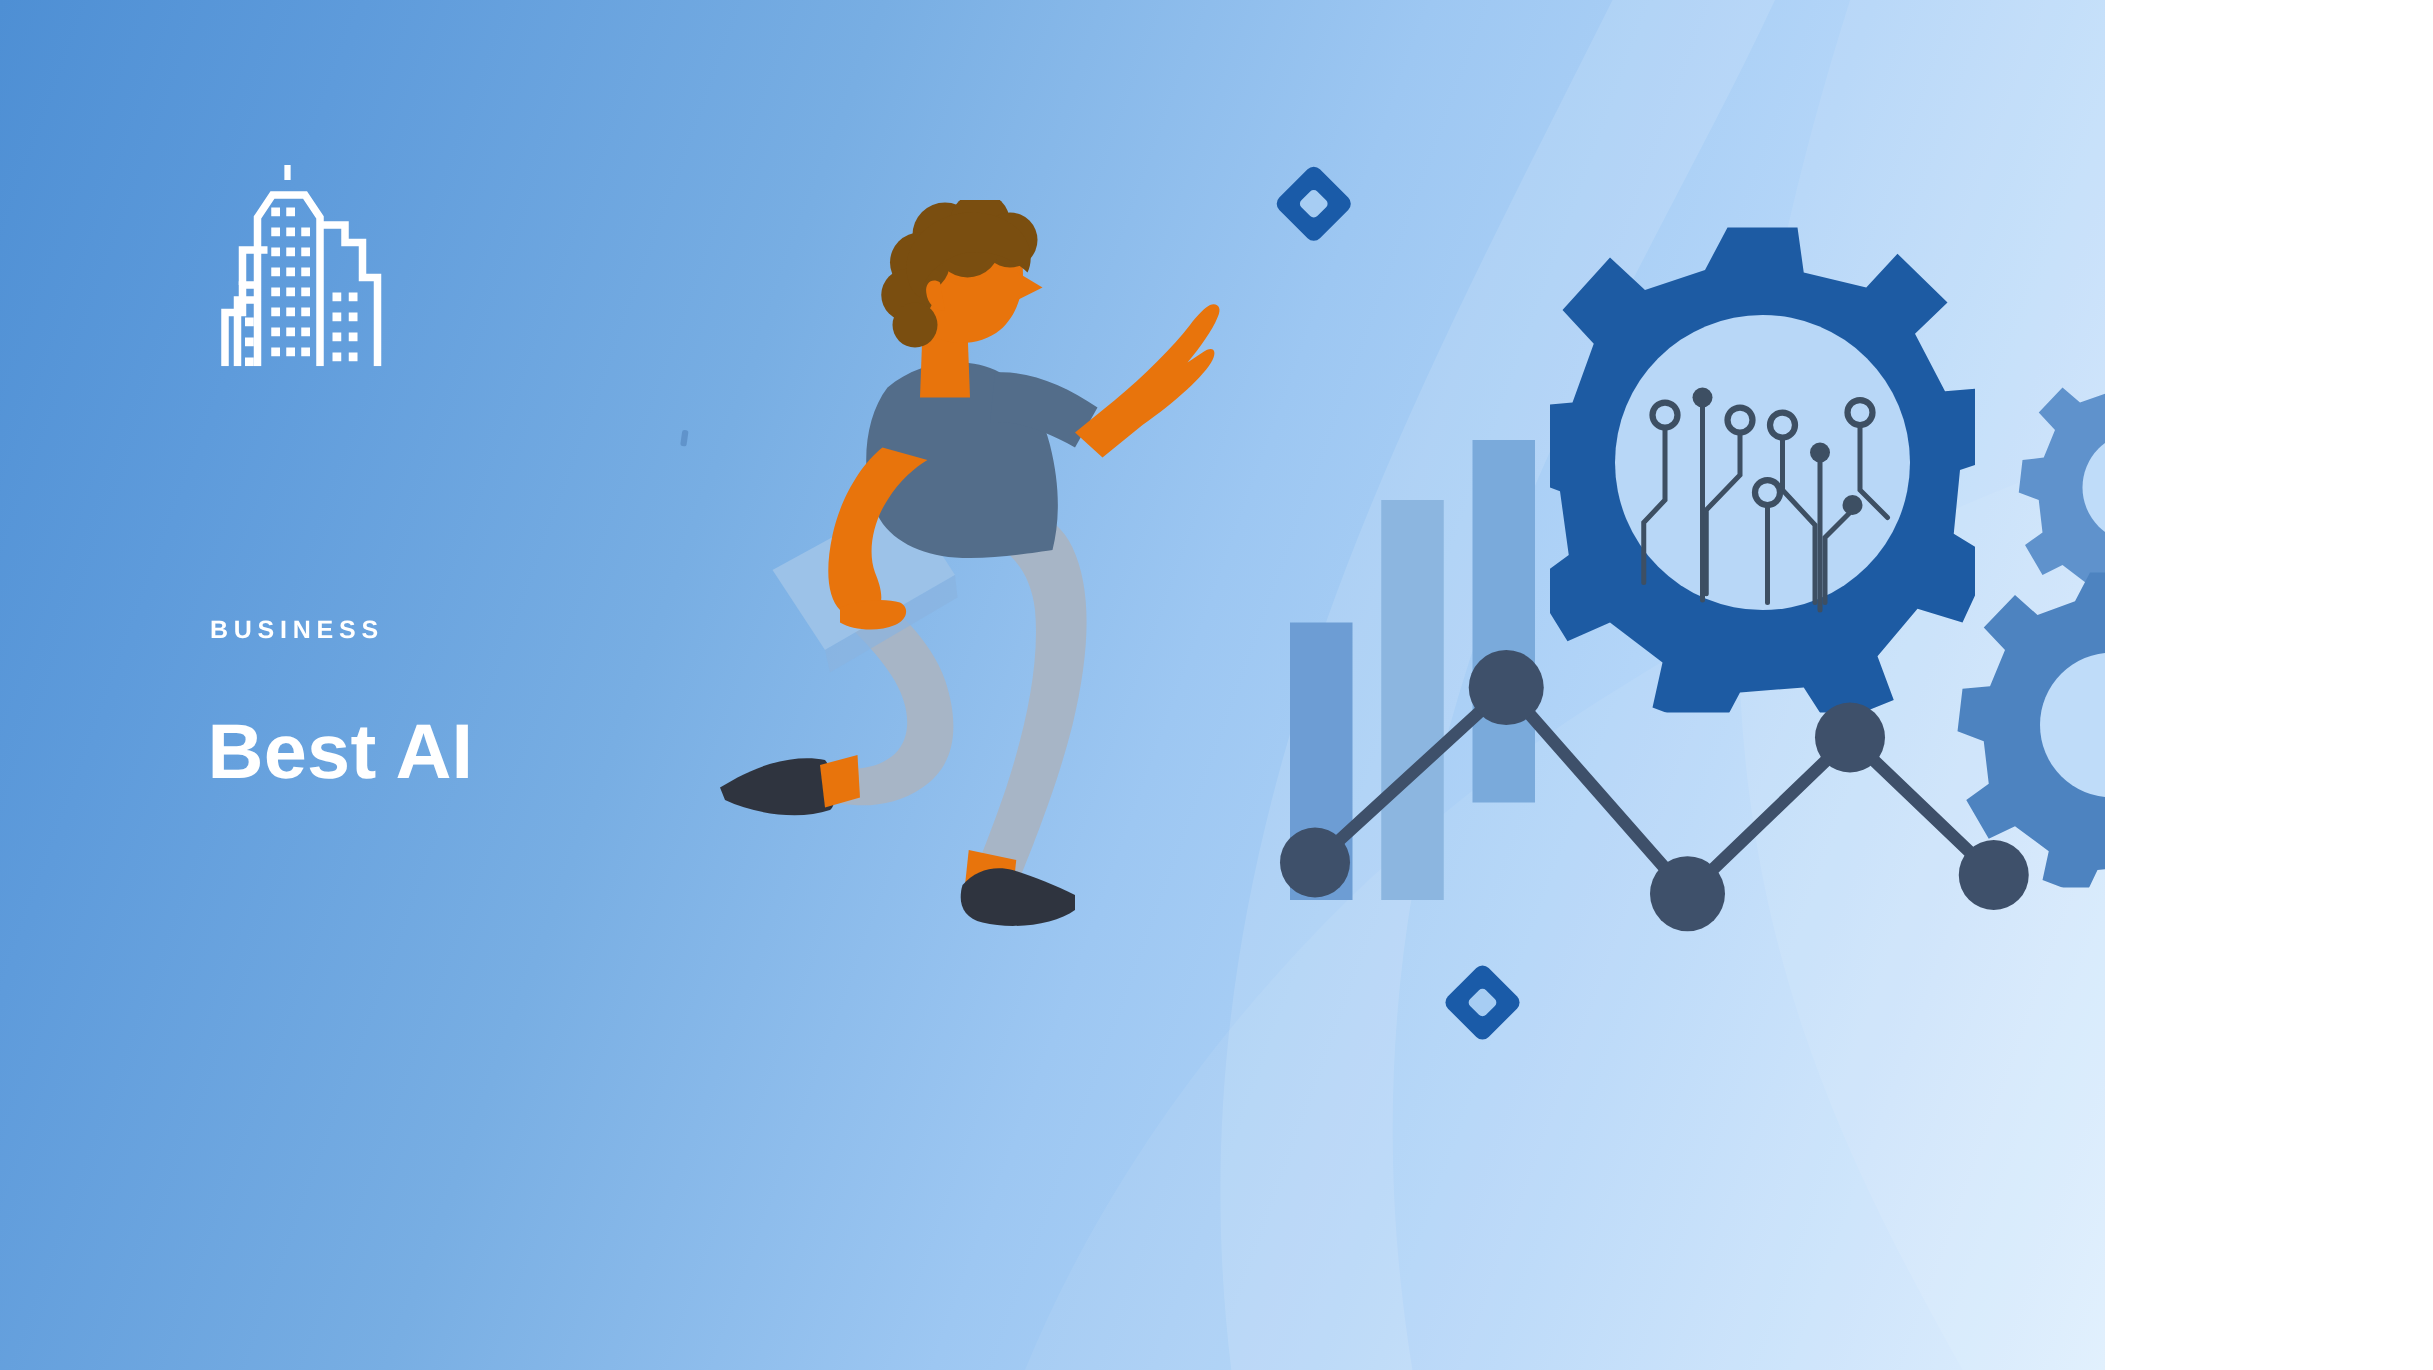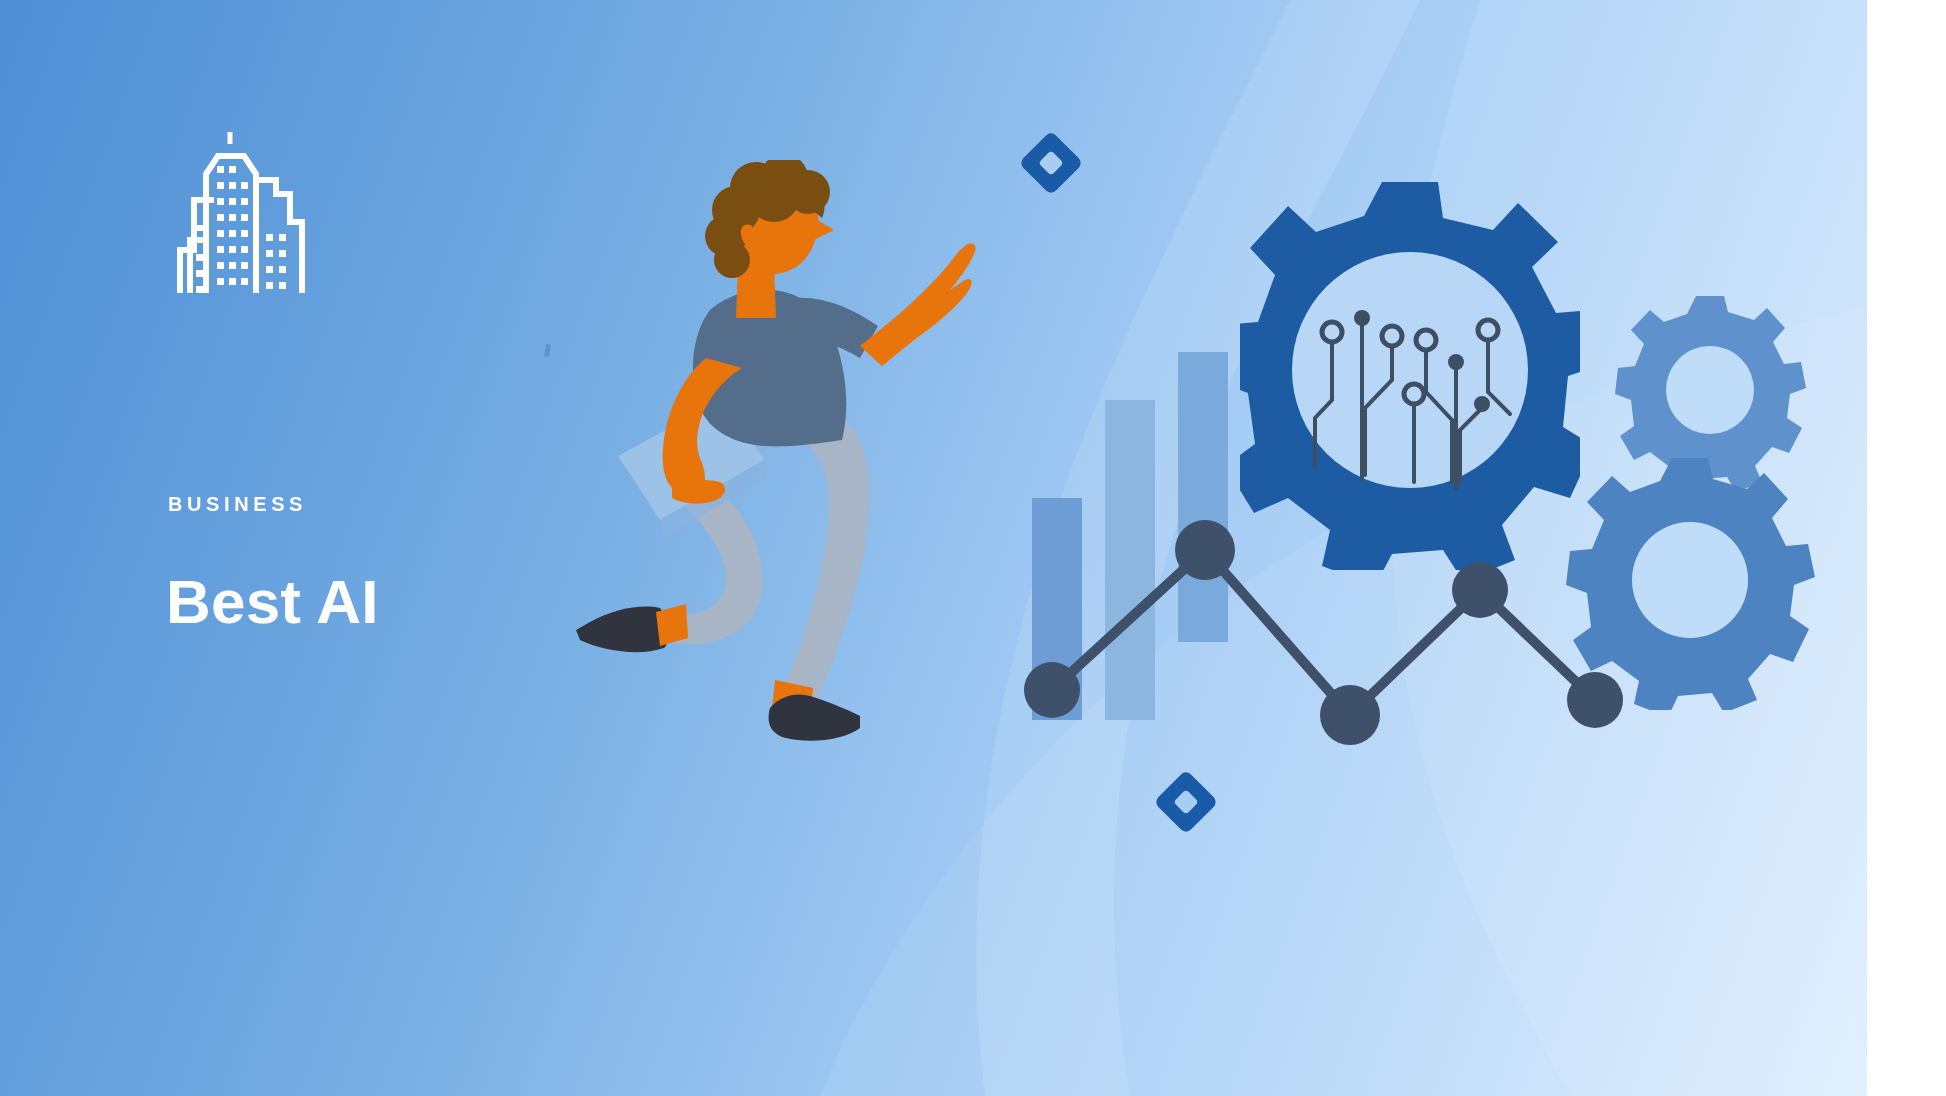--- a/index.html
+++ b/index.html
@@ -4,21 +4,21 @@
 <title>Best AI Presentation Tools</title>
 <style>
   * { margin:0; padding:0; box-sizing:border-box; }
   html, body {
     width:1946px; height:1096px;
     overflow:hidden;
     font-family:"Liberation Sans", sans-serif;
   }
   #banner {
     position:relative;
-    width:1867px; height:1096px;
+    width:1684px; height:1096px;
     background:linear-gradient(110deg,
        #4e8fd4 0%,
        #5e9bdb 14%,
        #78aee3 34%,
        #9dc7f2 55%,
        #b3d5f8 72%,
        #cbe3fb 88%,
        #dceefd 100%);
     overflow:hidden;
   }

